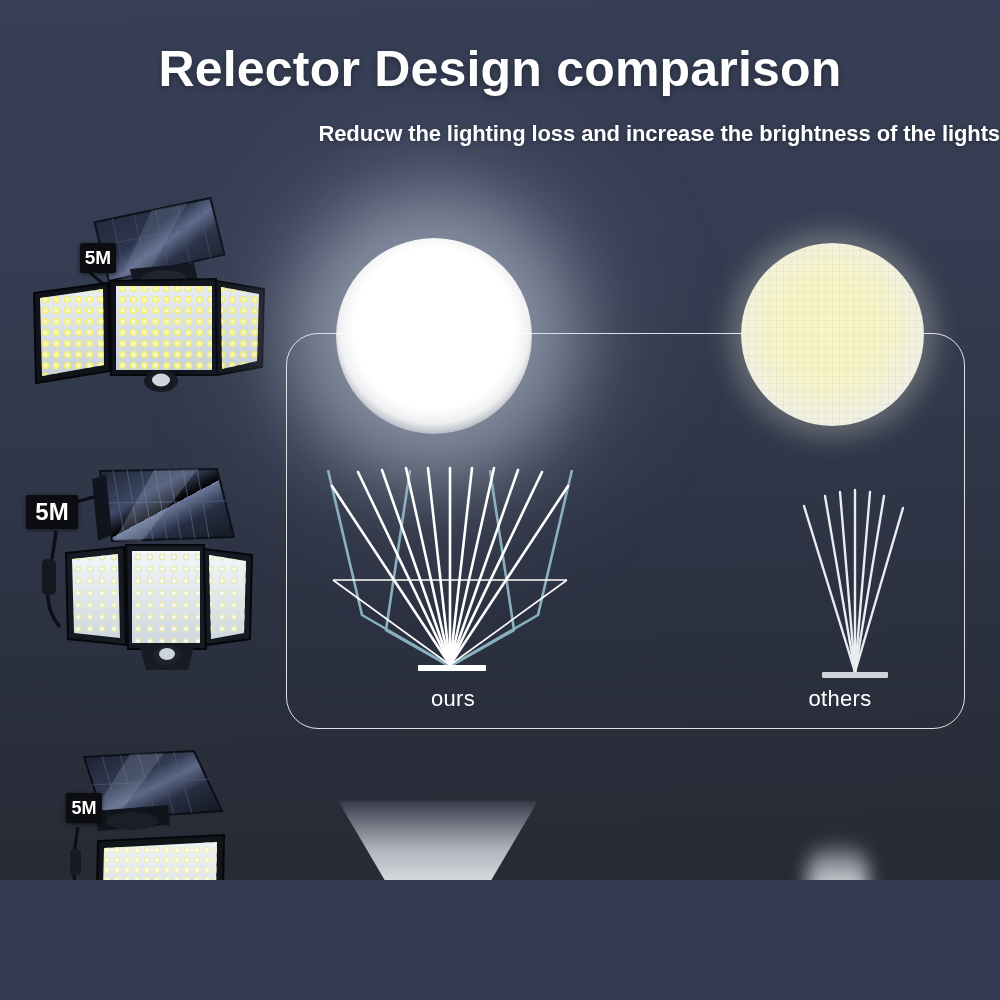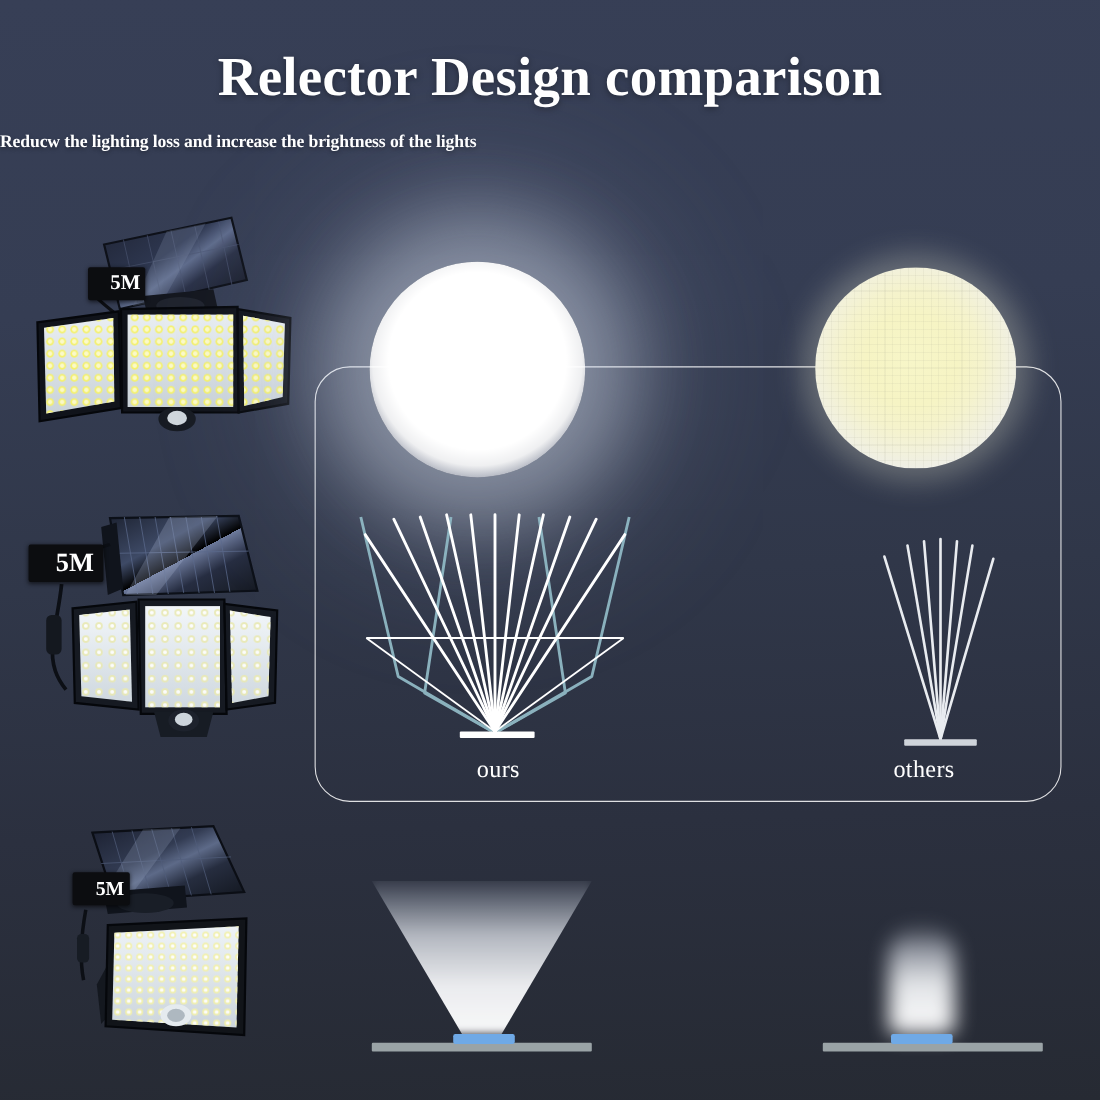--- a/index.html
+++ b/index.html
@@ -2,34 +2,33 @@
 <html><head>
 <meta charset="utf-8">
 <style>
   html,body{margin:0;padding:0;}
   body{
     width:1000px;height:1000px;overflow:hidden;
     font-family:"Liberation Sans", sans-serif;
     background:#333b52;
   }
   #stage{
-    position:relative;width:1000px;height:1000px;
+    position:relative;width:1000px;height:880px;
     background:linear-gradient(178deg,#373f56 0%,#353d53 28%,#303749 52%,#2b303f 74%,#262a33 100%);
     overflow:hidden;
-    font-family:Liberation Serif, serif;
   }
   
   .title{
     position:absolute;left:0;top:40px;width:1000px;text-align:center;
     color:#ffffff;font-size:50px;font-weight:bold;letter-spacing:.2px;
     text-shadow:0 2px 6px rgba(0,0,0,.35);
   }
   .subtitle{
-    position:absolute;left:0;top:121px;width:1000px;text-align:left;
-    color:#ffffff;font-size:16px;font-weight:bold;letter-spacing:-.1px;
+    position:absolute;left:0;top:121px;width:1000px;text-align:right;
+    color:#ffffff;font-size:22px;font-weight:bold;letter-spacing:-.1px;
     text-shadow:0 1px 4px rgba(0,0,0,.35);
   }
   
   .compare-box{
     position:absolute;left:286px;top:333px;width:679px;height:396px;
     border:1.4px solid rgba(255,255,255,.85);border-radius:32px;
     box-sizing:border-box;
   }
   
   .orb-ours{
@@ -64,21 +63,20 @@
     position:absolute;left:808px;top:840px;width:60px;height:100px;border-radius:30px 30px 8px 8px;
     background:linear-gradient(to top, rgba(255,255,255,.98) 0%, rgba(248,250,252,.9) 45%, rgba(225,230,240,.55) 78%, rgba(190,198,216,0) 100%);
     filter:blur(9px);
   }
   
   .product{position:absolute;}
   .badge5m{
     position:absolute;background:#0c0d10;color:#ffffff;font-weight:bold;
     display:flex;align-items:center;justify-content:center;border-radius:2px;
     box-shadow:0 1px 4px rgba(0,0,0,.6);
-    padding-left:16px;
   }
 </style>
 </head>
 <body>
 
 <div id="stage">
 
   <div class="title">Relector Design comparison</div>
   <div class="subtitle">Reducw the lighting loss and increase the brightness of the lights</div>
 

